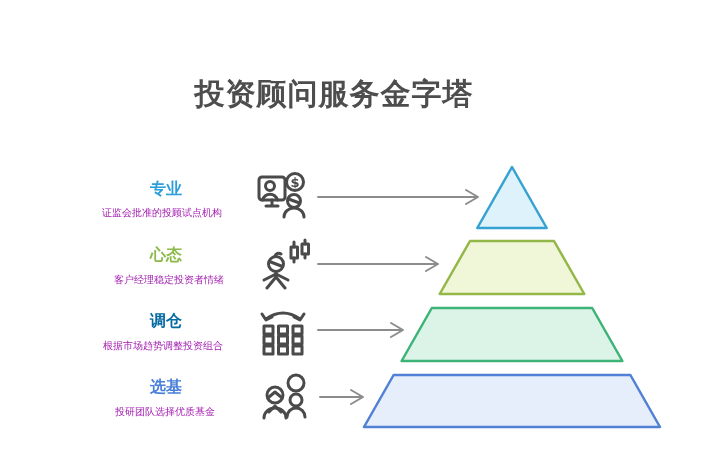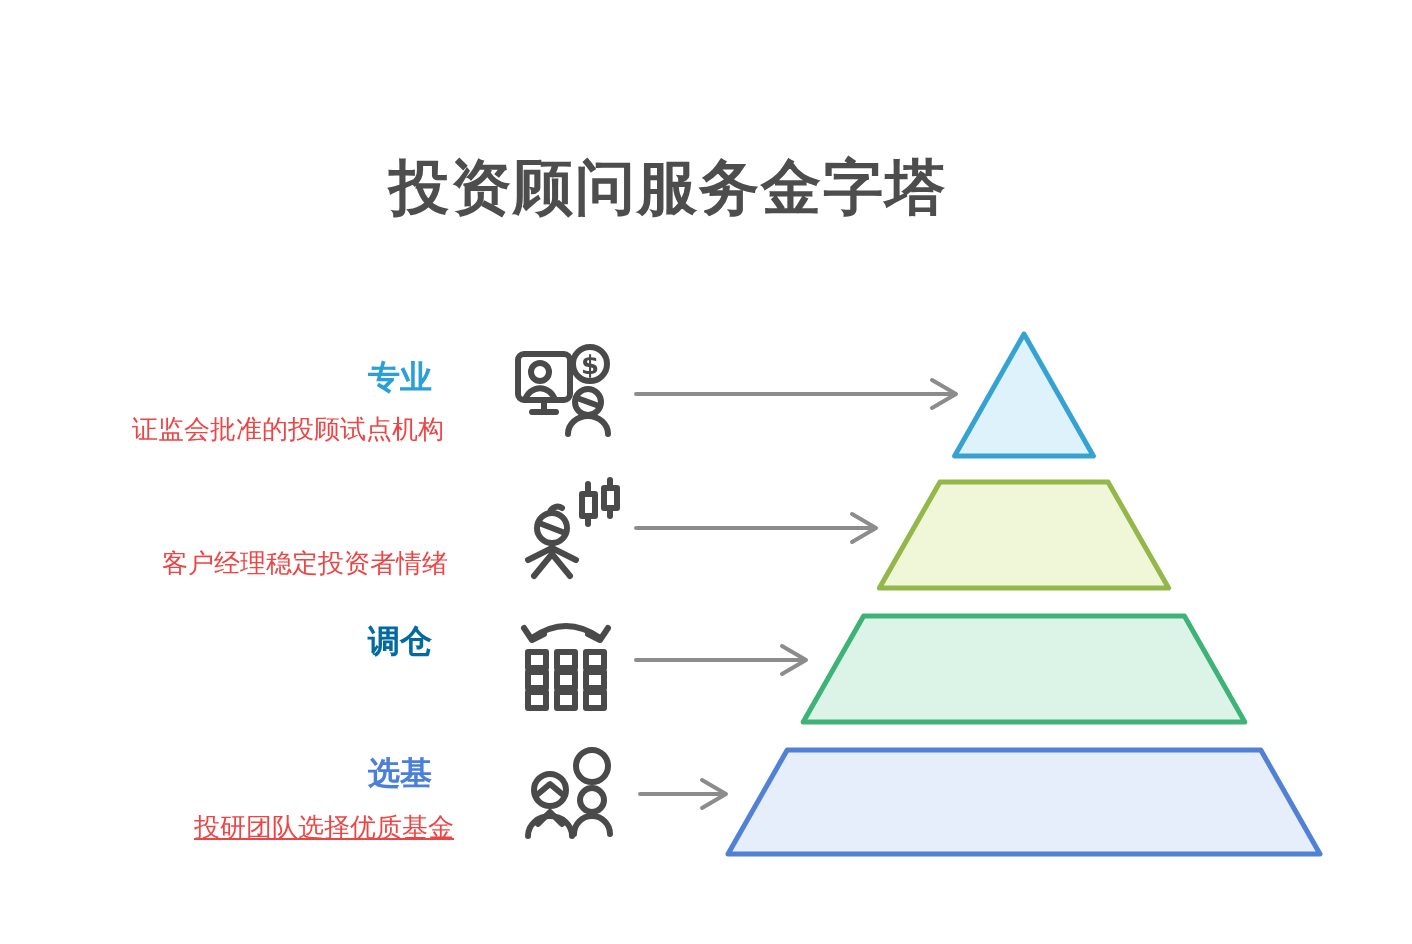--- a/index.html
+++ b/index.html
@@ -5,33 +5,33 @@
   html,body{margin:0;padding:0;background:#ffffff;}
   .canvas{
     position:relative;width:682px;height:472px;background:#ffffff;overflow:hidden;
     font-family:"Liberation Sans","DejaVu Sans",sans-serif;
   }
   .title{
     position:absolute;top:74px;left:334px;transform:translateX(-50%);
     font-size:30px;font-weight:700;color:#4d4d4d;letter-spacing:1px;white-space:nowrap;
   }
   .row-label{
-    position:absolute;left:150px;width:100px;text-align:center;
+    position:absolute;left:150px;width:100px;text-align:left;
     font-size:16px;font-weight:700;white-space:nowrap;
   }
   .row-desc{
-    position:absolute;text-align:right;font-size:13px;color:#ef4444;white-space:nowrap;
+    position:absolute;text-align:right;font-size:10px;color:#a21caf;white-space:nowrap;
   }
   .row-icon{position:absolute;width:52px;height:52px;}
   .row-icon svg{display:block;}
   .lbl1{top:179px;} .lbl2{top:245px;} .lbl3{top:311px;} .lbl4{top:377px;}
   .dsc1{top:206px;left:20px;width:202px;}
   .dsc2{top:273px;left:20px;width:204px;text-align:right;}
   .dsc3{top:339px;left:20px;width:203px;}
-  .dsc4{top:405px;left:20px;width:207px;text-decoration:underline;}
+  .dsc4{top:405px;left:8px;width:207px;}
   .ico1{top:170px;left:256px;}
   .ico2{top:238px;left:259px;}
   .ico3{top:306px;left:257px;}
   .ico4{top:372px;left:260px;}
   .pyramid-svg{position:absolute;top:0;left:0;}
 </style>
 </head>
 <body>
 
 <div class="canvas">
@@ -48,20 +48,21 @@
       <line x1="16" y1="30" x2="16" y2="35"></line>
       <line x1="10" y1="36" x2="22" y2="36"></line>
       <circle cx="39" cy="12" r="8.5"></circle>
       <text x="39" y="17" text-anchor="middle" font-size="13" font-weight="bold" fill="#4a4a4a" stroke="none" font-family="'DejaVu Sans',sans-serif">$</text>
       <circle cx="38" cy="31" r="6.5"></circle>
       <line x1="32.5" y1="29" x2="43.5" y2="33"></line>
       <path d="M28 47 a10 9 0 0 1 20 0"></path>
     </svg>
   </div>
 
+  <div class="row-label lbl2" style="color: rgb(140, 186, 74);">心态</div>
   <div class="row-desc dsc2">客户经理稳定投资者情绪</div>
   <div class="row-icon ico2">
     <svg width="52" height="52" viewBox="0 0 52 52" fill="none" stroke="#4a4a4a" stroke-width="3" stroke-linecap="round" stroke-linejoin="round">
       <line x1="35" y1="4" x2="35" y2="9"></line>
       <rect x="32" y="9" width="6.5" height="11"></rect>
       <line x1="35" y1="20" x2="35" y2="24"></line>
       <line x1="46" y1="2" x2="46" y2="6"></line>
       <rect x="43" y="6" width="6.5" height="10"></rect>
       <line x1="46" y1="16" x2="46" y2="20"></line>
       <path d="M22 16 a4 4 0 0 0 -6 2"></path>
@@ -69,20 +70,21 @@
       <line x1="10.5" y1="23.5" x2="23.5" y2="28.5"></line>
       <line x1="17" y1="33.5" x2="17" y2="39"></line>
       <line x1="17" y1="36" x2="5" y2="42"></line>
       <line x1="17" y1="36" x2="29" y2="42"></line>
       <line x1="17" y1="39" x2="8" y2="50"></line>
       <line x1="17" y1="39" x2="26" y2="50"></line>
     </svg>
   </div>
 
   <div class="row-label lbl3" style="color: #0369a1;">调仓</div>
+  <div class="row-desc dsc3">根据市场趋势调整投资组合</div>
   <div class="row-icon ico3">
     <svg width="52" height="52" viewBox="0 0 52 52" fill="none" stroke="#4a4a4a" stroke-width="3" stroke-linecap="round" stroke-linejoin="round">
       <path d="M9 13 Q26 1 43 13"></path>
       <polyline points="5,8 9,14 15,11"></polyline>
       <polyline points="47,8 43,14 37,11"></polyline>
       <rect x="7" y="20" width="9" height="8"></rect>
       <rect x="7" y="30" width="9" height="8"></rect>
       <rect x="7" y="40" width="9" height="8"></rect>
       <rect x="21.5" y="20" width="9" height="8"></rect>
       <rect x="21.5" y="30" width="9" height="8"></rect>

